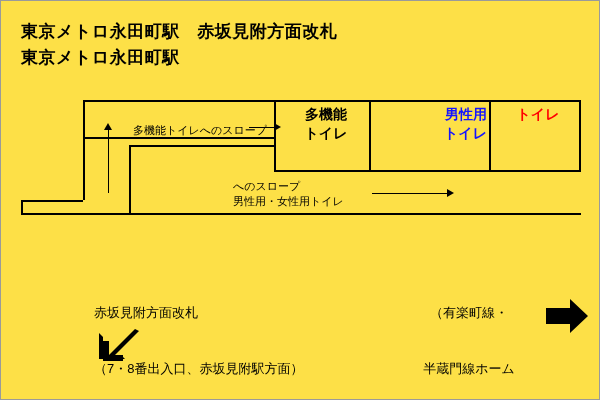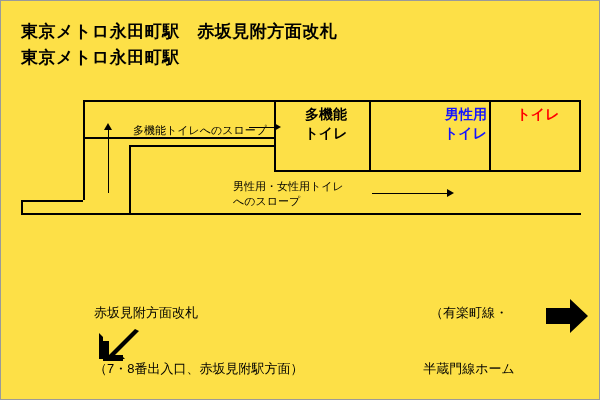--- a/index.html
+++ b/index.html
@@ -150,22 +150,22 @@
 
   <div class="annot" style="left:88px; top:122px;margin-left:44px;">多機能トイレへのスロープ</div>
 
   <div class="line-h" style="left:248px; top:126px; width:26px;"></div>
   <div class="arrow-r" style="left:273px; top:122px;"></div>
 
   <div class="line-v" style="left:107px; top:128px; height:64px;"></div>
   <div class="arrow-u" style="left:103px; top:122px;"></div>
 
   <div class="annot" style="left:232px; top:178px;">
+    <div>へのスロープ</div>
     <div>男性用・女性用トイレ</div>
-    <div>へのスロープ</div>
   </div>
   <div class="line-h" style="left:371px; top:192px; width:76px;"></div>
   <div class="arrow-r" style="left:446px; top:188px;"></div>
 
   <div class="caption" style="left:93px; top:265px;">
     <div>赤坂見附方面改札</div>
     <div>（7・8番出入口、赤坂見附駅方面）</div>
   </div>
 
   <div class="big-arrow" style="left:92px; top:318px;">

